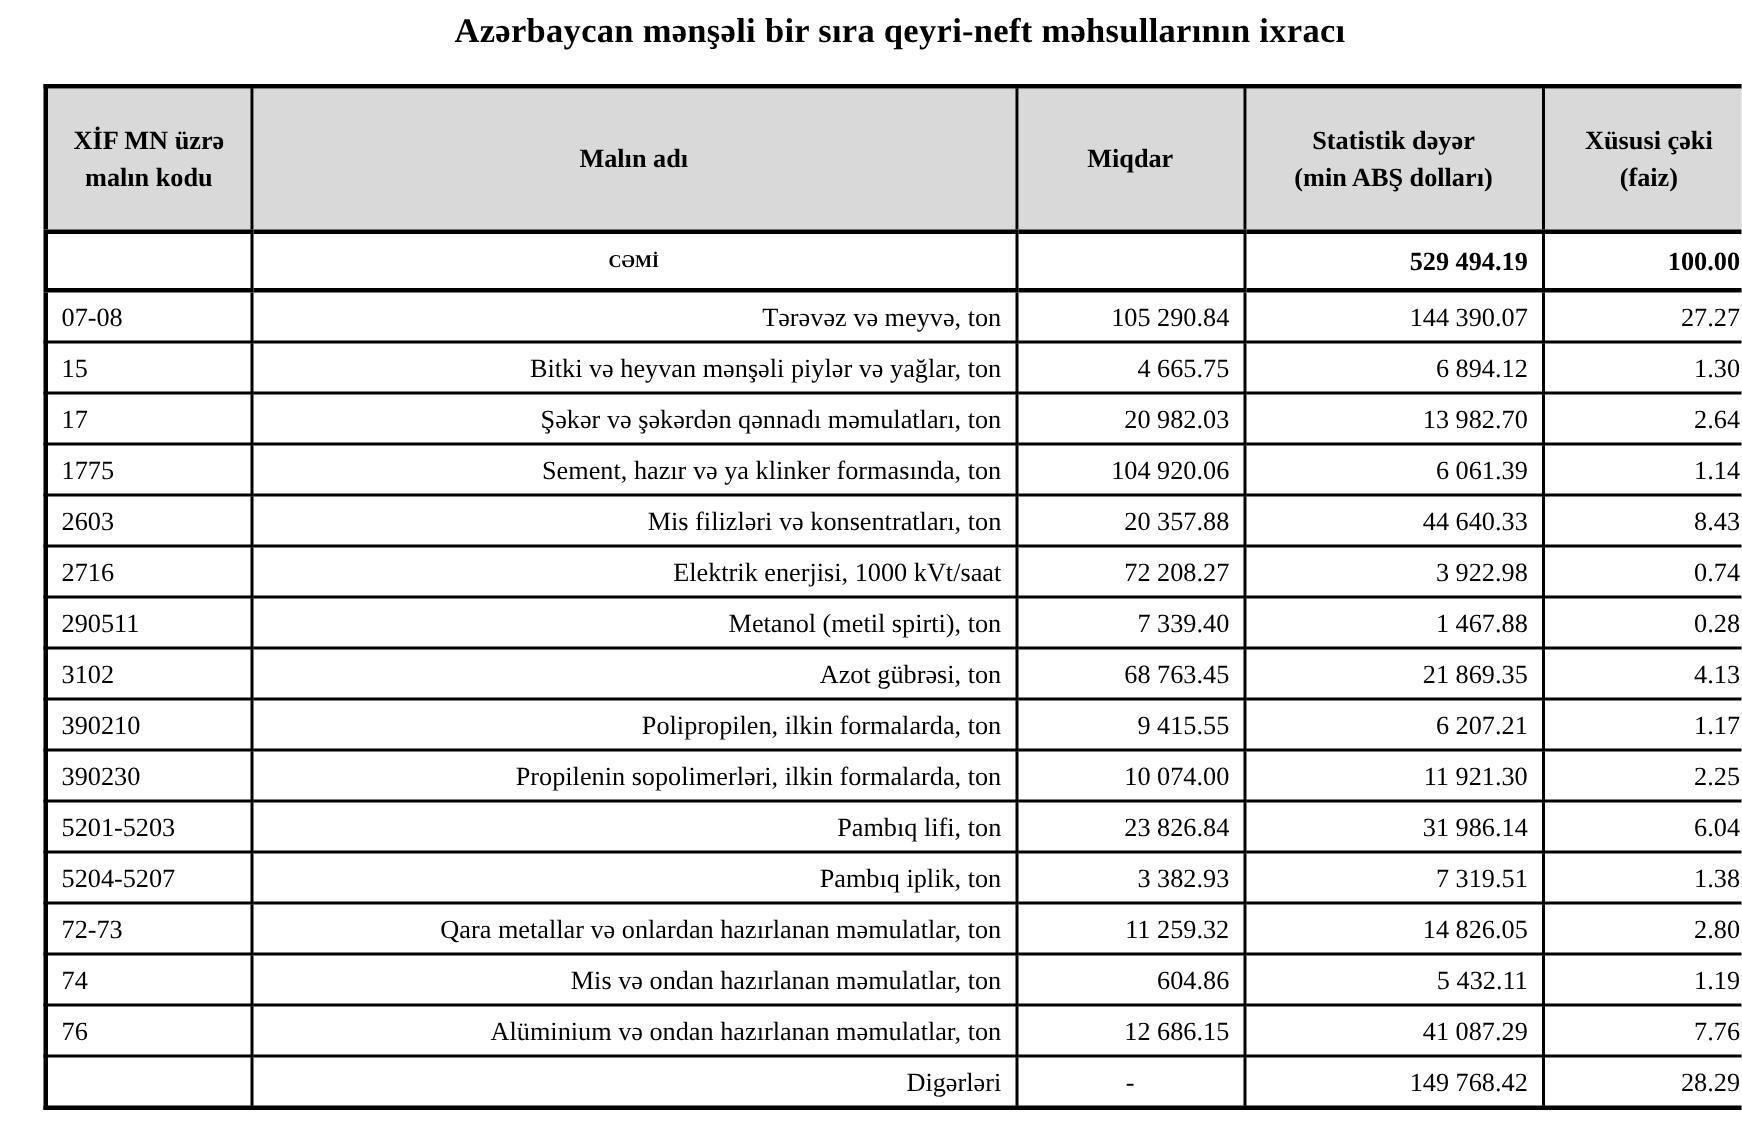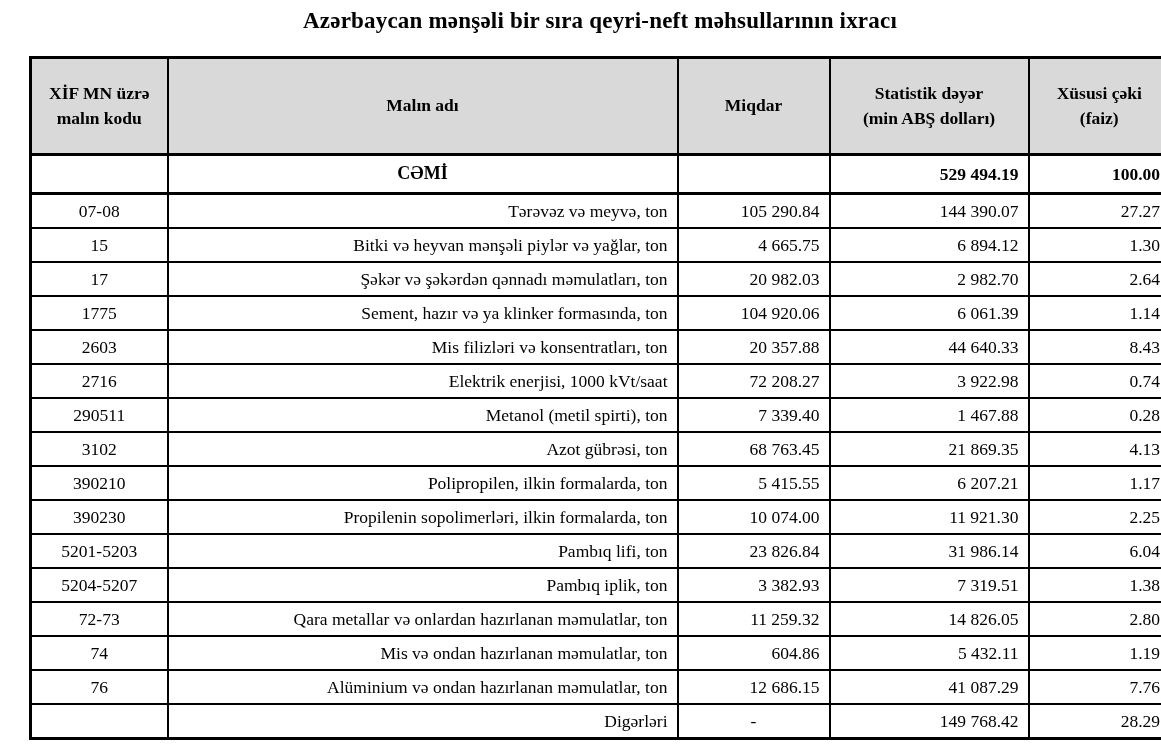--- a/index.html
+++ b/index.html
@@ -51,33 +51,33 @@
     line-height: 1.45;
   }
   table.exports td {
     font-size: 17.5px;
     height: 30px;
     vertical-align: middle;
     padding: 1px 9px;
     line-height: 1.2;
     color: #000;
   }
-  td.code  { text-align: center; }
+  td.code  { text-align: left; }
   td.name  { text-align: right; }
   td.num   { text-align: right; }
   td.center { text-align: center; }
   tr.total-row td {
     border-bottom-width: 3px;
     border-top-width: 3px;
     height: 34px;
   }
   tr.total-row td.name {
     text-align: center;
     font-weight: bold;
-    font-size: 18px;
+    font-size: 12px;
   }
   tr.total-row td.num {
     font-weight: bold;
     padding-left: 32px;
   }
 </style>
 </head>
 <body>
 
 <div class="page">
@@ -123,21 +123,21 @@
           <td class="code">15</td>
           <td class="name">Bitki və heyvan mənşəli piylər və yağlar, ton</td>
           <td class="num">4 665.75</td>
           <td class="num">6 894.12</td>
           <td class="num">1.30</td>
         </tr>
         <tr>
           <td class="code">17</td>
           <td class="name">Şəkər və şəkərdən qənnadı məmulatları, ton</td>
           <td class="num">20 982.03</td>
-          <td class="num">2 982.70</td>
+          <td class="num">13 982.70</td>
           <td class="num">2.64</td>
         </tr>
         <tr>
           <td class="code">1775</td>
           <td class="name">Sement, hazır və ya klinker formasında, ton</td>
           <td class="num">104 920.06</td>
           <td class="num">6 061.39</td>
           <td class="num">1.14</td>
         </tr>
         <tr>
@@ -164,21 +164,21 @@
         <tr>
           <td class="code">3102</td>
           <td class="name">Azot gübrəsi, ton</td>
           <td class="num">68 763.45</td>
           <td class="num">21 869.35</td>
           <td class="num">4.13</td>
         </tr>
         <tr>
           <td class="code">390210</td>
           <td class="name">Polipropilen, ilkin formalarda, ton</td>
-          <td class="num">5 415.55</td>
+          <td class="num">9 415.55</td>
           <td class="num">6 207.21</td>
           <td class="num">1.17</td>
         </tr>
         <tr>
           <td class="code">390230</td>
           <td class="name">Propilenin sopolimerləri, ilkin formalarda, ton</td>
           <td class="num">10 074.00</td>
           <td class="num">11 921.30</td>
           <td class="num">2.25</td>
         </tr>

